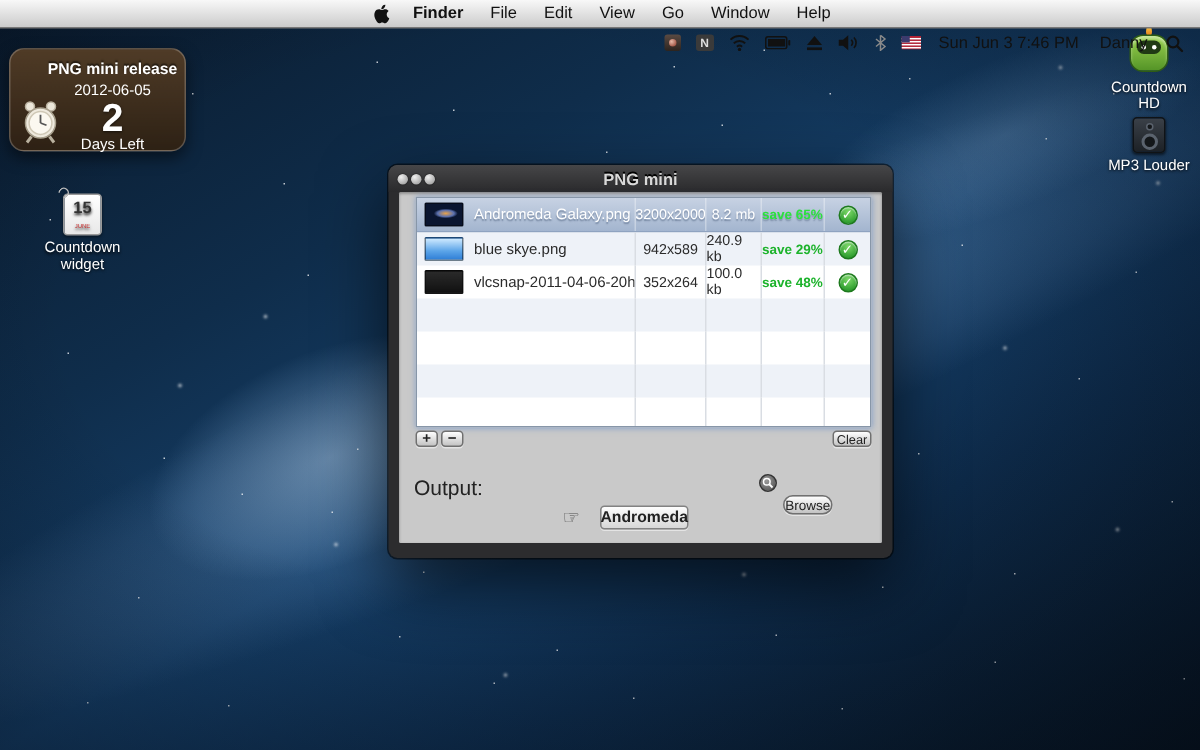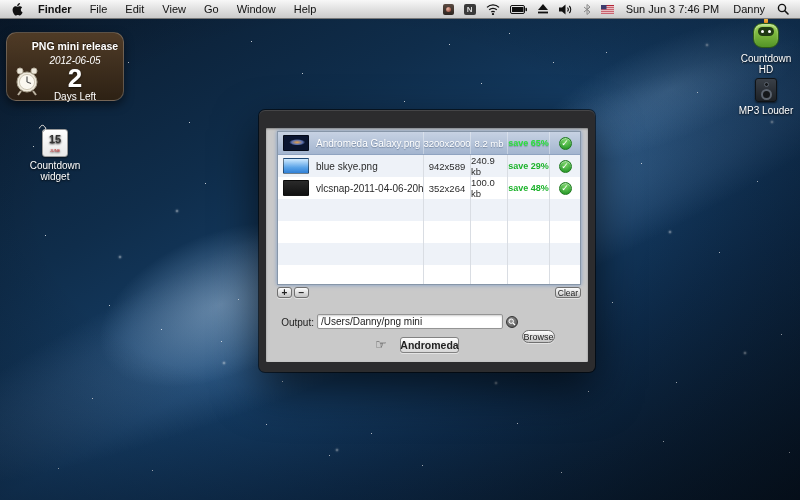--- a/index.html
+++ b/index.html
@@ -22,41 +22,41 @@
     641px 163px,663px 441px,697px 92px,719px 252px,757px 181px,781px 334px,33px 146px,73px 58px,109px 305px,
     189px 122px,221px 341px,282px 381px,329px 455px,422px 465px,509px 33px,561px 472px,606px 52px,676px 382px,
     742px 62px,789px 452px,152px 470px,58px 468px,251px 41px; }
   .stars2 { position:absolute; width:2px; height:2px; border-radius:50%; background:transparent; color:#fff;
     box-shadow:495px 382px 2px,744px 352px 2px,119px 256px 2px,706px 44px 2px,223px 362px 2px,57px 61px 2px,
     669px 231px 2px,771px 121px 2px,336px 449px 2px,176px 210px 2px; }
 
   
   .menubar { position:absolute; left:0; top:0; width:800px; height:19px; z-index:20;
     background:linear-gradient(#f8f8f8,#cbcbcb); border-bottom:1px solid #777;
-    display:flex; align-items:center; font-size:11px; color:#111; }
+    display:flex; align-items:center; font-size:11px; color:#111;flex-direction:column; }
   .menubar .left { display:flex; align-items:center; gap:0; }
   .mitem { padding:0 9px; height:19px; line-height:19px; white-space:nowrap; }
   .mitem.app { font-weight:bold; }
   .apple { padding:0 6px 0 12px; display:flex; align-items:center; }
   .menubar .right { margin-left:auto; display:flex; align-items:center; gap:0; padding-right:6px; }
   .sicon { height:19px; display:flex; align-items:center; padding:0 5px; }
   .clock, .user { padding:0 7px; white-space:nowrap; }
   .appbadge1 { width:11px; height:11px; border-radius:2px; background:linear-gradient(#5a4a42,#2c241f); position:relative; }
   .appbadge1::after { content:""; position:absolute; left:3px; top:3px; width:5px; height:5px; border-radius:50%;
      background:radial-gradient(circle at 35% 35%, #e8b9a8, #8a3424); }
   .appbadge2 { width:12px; height:11px; border-radius:2px; background:#3a3a3a; color:#ddd; font-size:8px;
      font-weight:bold; display:flex; align-items:center; justify-content:center; }
 
   
   .widget { position:absolute; left:6px; top:32px; width:118px; height:69px; border-radius:10px; z-index:10;
     background:linear-gradient(rgba(86,62,38,.92), rgba(48,33,18,.94));
     border:1px solid rgba(255,255,255,.22); box-shadow:0 4px 10px rgba(0,0,0,.5); color:#fff; }
   .widget .txt { position:absolute; left:18px; top:0; width:100px; text-align:center; }
   .w-title { margin-top:7px; font-size:10.5px; font-weight:bold; text-shadow:0 -1px 1px rgba(0,0,0,.6); }
-  .w-date { margin-top:3px; font-size:10px;font-style:italic; }
+  .w-date { margin-top:3px; font-size:10px; }
   .w-num { margin-top:-1px; font-size:26px; font-weight:bold; line-height:26px; text-shadow:0 1px 2px rgba(0,0,0,.6); }
   .w-cap { font-size:10px; }
   .alarm { position:absolute; left:8px; top:34px; }
 
   
   .dicon { position:absolute; z-index:5; text-align:center; color:#fff; font-size:10px;
     text-shadow:0 1px 2px rgba(0,0,0,.9); line-height:11px; }
   .dicon .lbl { margin-top:3px; }
   .cal { width:26px; height:28px; margin:1px auto; background:linear-gradient(#fff,#e8e8e8); border:1px solid #999;
     border-radius:3px; position:relative; box-shadow:0 1px 2px rgba(0,0,0,.5); }
@@ -92,21 +92,21 @@
 
   
   .ftable { position:absolute; left:11px; top:3px; width:304px; height:154px; background:#fff;
     border:1px solid #8796a8; box-shadow:0 0 4px rgba(100,140,200,.75); overflow:hidden; }
   .trow { display:flex; height:22px; align-items:stretch; }
   .trow.tint { background:#eef2f8; }
   .cell { display:flex; align-items:center; border-right:1px solid #d9dde3; overflow:hidden; }
   .cell.name { flex:0 0 146px; padding-left:5px; }
   .cell.res  { flex:0 0 47px; justify-content:center; }
   .cell.size { flex:0 0 37px; justify-content:center; }
-  .cell.save { flex:0 0 42px; justify-content:center; }
+  .cell.save { flex:0 0 42px; }
   .cell.stat { flex:1 1 auto; border-right:none; justify-content:center; }
   .fname { font-size:10px; color:#2b2b2b; margin-left:7px; white-space:nowrap; }
   .res,.size { font-size:9.5px; color:#2b2b2b; }
   .save { font-size:9px; font-weight:bold; color:#1db32c; }
   .thumb { width:26px; height:16px; border-radius:1px; border:1px solid rgba(0,0,0,.45); flex:0 0 auto; }
   .thumb.galaxy { background:radial-gradient(ellipse 10px 4px at 55% 45%, #e8a24a, #5a6fae 55%, #0a1530 80%), #0a1530; }
   .thumb.sky { background:linear-gradient(#cfeaff,#5ba4e8 60%,#2f7fd6); }
   .thumb.vlc { background:linear-gradient(#2a2a2a,#111); }
   .check { width:13px; height:13px; border-radius:50%; color:#fff; font-size:9px; font-weight:bold;
     display:flex; align-items:center; justify-content:center;
@@ -119,21 +119,21 @@
 
   
   .btn { background:linear-gradient(#fefefe,#c3c3c3); border:1px solid #707070; border-radius:3px;
     color:#222; display:flex; align-items:center; justify-content:center;
     box-shadow:0 1px 0 rgba(255,255,255,.5); cursor:default; }
   .badd { position:absolute; left:11px; top:159px; width:15px; height:11px; font-size:10px; font-weight:bold; line-height:9px; }
   .brem { position:absolute; left:28px; top:159px; width:15px; height:11px; font-size:10px; font-weight:bold; line-height:9px; }
   .bclear { position:absolute; left:289px; top:159px; width:26px; height:11px; font-size:8.5px; }
 
   
-  .out-label { position:absolute; left:10px; top:189px; width:38px; text-align:right; font-size:10px; color:#222; }
+  .out-label { position:absolute; left:10px; top:189px; width:38px; text-align:right; font-size:14px; color:#222; }
   .out-field { position:absolute; left:51px; top:186px; width:186px; height:15px; border:1px solid #949494;
     border-radius:2px; background:#fff; font-size:10px; color:#222; padding:0 3px;
     font-family:"Liberation Sans","DejaVu Sans",sans-serif; box-shadow:inset 0 1px 2px rgba(0,0,0,.2); }
   .mag { position:absolute; left:240px; top:188px; width:12px; height:12px; border-radius:50%;
     background:radial-gradient(circle at 40% 35%, #9a9a9a, #4a4a4a); border:1px solid #333;
     display:flex; align-items:center; justify-content:center; }
   .bbrowse { position:absolute; left:256px; top:202px; width:33px; height:13px; border-radius:7px; font-size:9px; }
 
   
   .hand { position:absolute; left:109px; top:209px; font-size:13px; color:#4a4a4a; }
@@ -284,20 +284,26 @@
   <div class="mp3-icon">
     <div class="mp3-tweeter"></div>
     <div class="mp3-woofer"></div>
   </div>
   <div class="lbl">
       <div>MP3 Louder</div>
     </div>
 </div>
 
 <div class="win">
+  <div class="titlebar">
+    <span class="tl c1"></span>
+    <span class="tl c2"></span>
+    <span class="tl c3"></span>
+    <span class="title">PNG mini</span>
+  </div>
   <div class="content">
 
     <div class="ftable">
       <div class="trow selected">
         <div class="cell name">
             <span class="thumb galaxy"></span>
             <span class="fname">Andromeda Galaxy.png</span>
           </div>
         <div class="cell res">
             <span class="res">3200x2000</span>
@@ -376,21 +382,20 @@
           <div class="cell save"></div>
           <div class="cell stat"></div>
       </div>
     </div>
 
     <div class="btn badd">+</div>
     <div class="btn brem">−</div>
     <div class="btn bclear">Clear</div>
 
     <div class="out-label">Output:</div>
-    <input class="out-field" value="/Users/Danny/png mini" style="">
     <span class="mag">
         <svg width="8" height="8" viewBox="0 0 8 8">
           <circle cx="3.2" cy="3.2" r="2.2" fill="none" stroke="#fff" stroke-width="1"></circle>
           <line x1="5" y1="5" x2="7" y2="7" stroke="#fff" stroke-width="1.2"></line>
         </svg>
       </span>
     <div class="btn bbrowse">Browse</div>
 
     <span class="hand">☞</span>
     <div class="btn bcompress">Andromeda</div>

